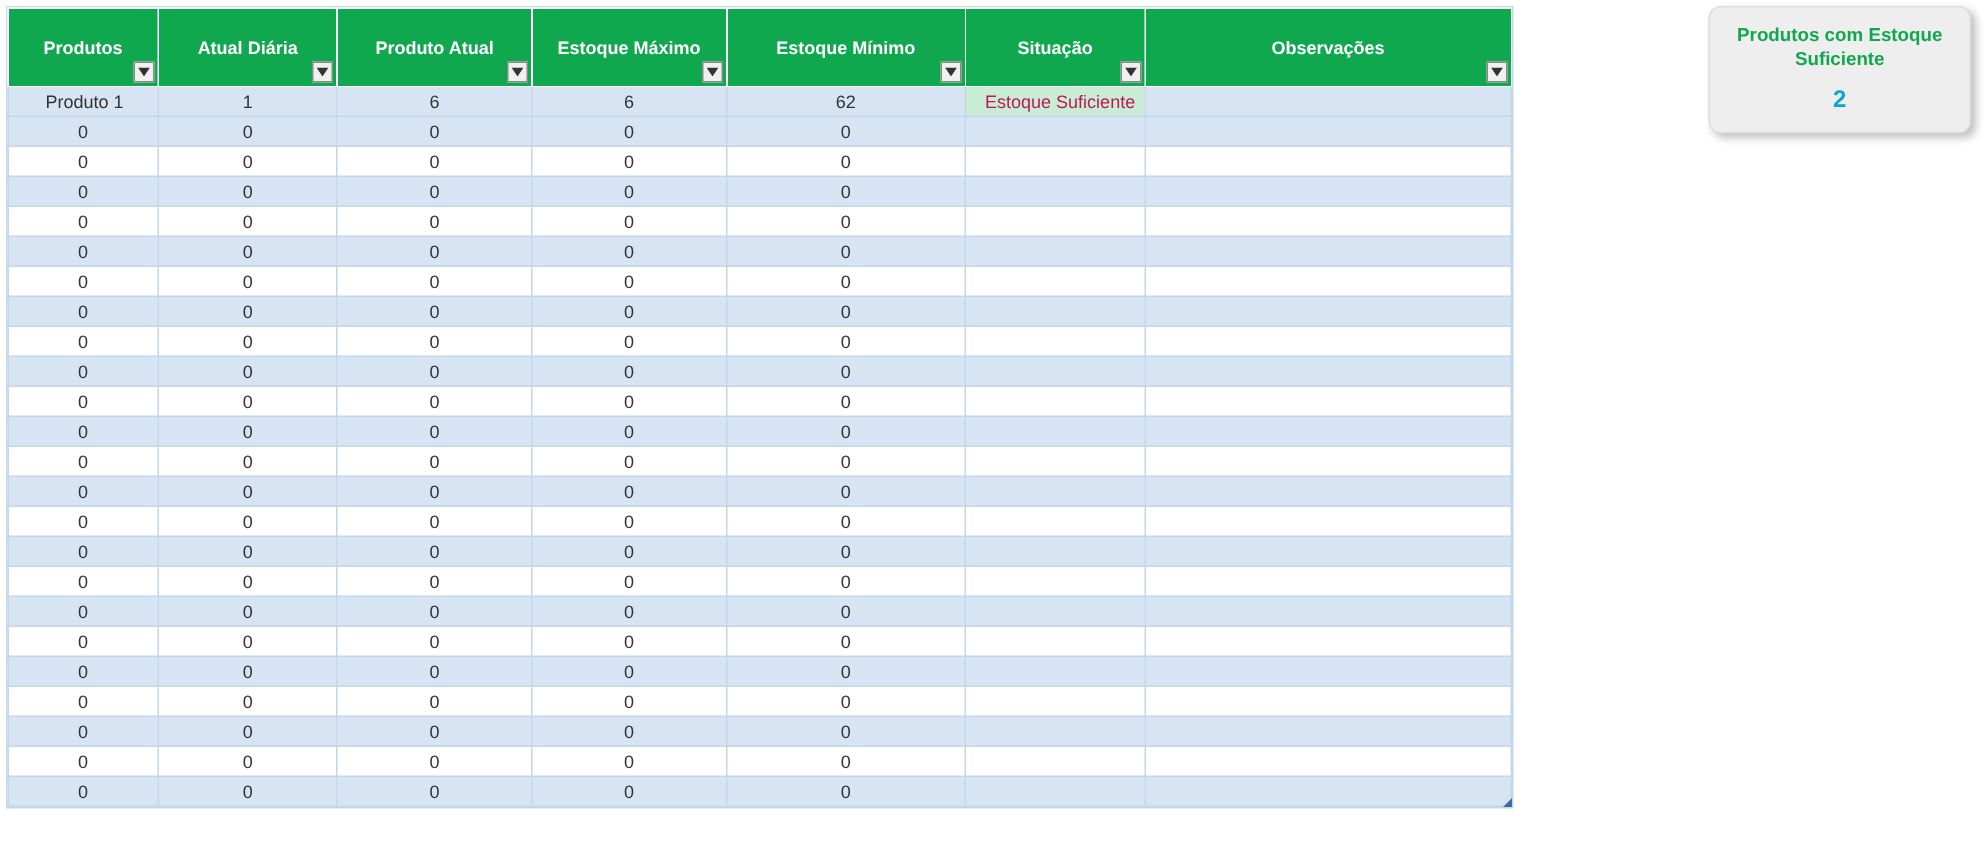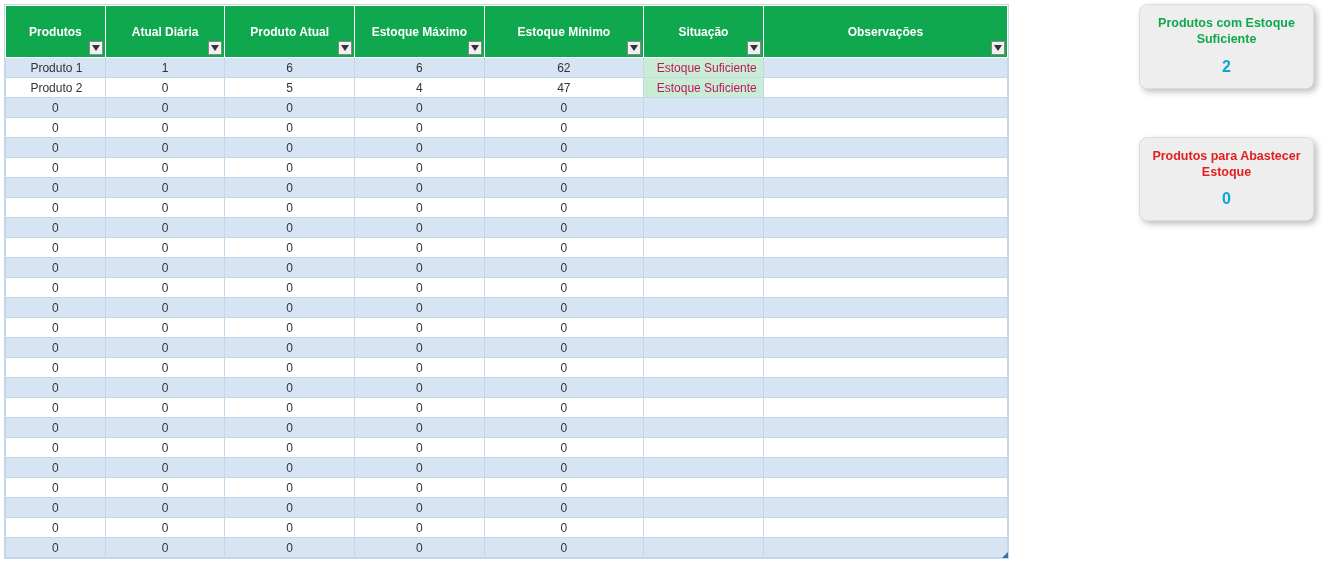--- a/index.html
+++ b/index.html
@@ -142,29 +142,20 @@
       <tbody id="tbody">
           <tr class="odd">
             <td class="left">Produto 1</td>
             <td>1</td>
             <td>6</td>
             <td>6</td>
             <td>62</td>
             <td class="suf">Estoque Suficiente</td>
             <td></td>
           </tr>
-          <tr class="even">
-            <td class="left">Produto 2</td>
-            <td>0</td>
-            <td>5</td>
-            <td>4</td>
-            <td>47</td>
-            <td class="suf">Estoque Suficiente</td>
-            <td></td>
-          </tr>
           <tr class="odd">
             <td>0</td>
             <td>0</td>
             <td>0</td>
             <td>0</td>
             <td>0</td>
             <td></td>
             <td></td>
           </tr>
           <tr class="even">
@@ -368,18 +359,14 @@
         </tbody>
     </table>
     <div class="resize-handle"></div>
   </div>
 
   <div class="cards">
     <div class="card c1">
       <div class="card-title">Produtos com Estoque Suficiente</div>
       <div class="card-val">2</div>
     </div>
-    <div class="card c2">
-      <div class="card-title">Produtos para Abastecer Estoque</div>
-      <div class="card-val">0</div>
-    </div>
   </div>
 </div>
 
 </body></html>

